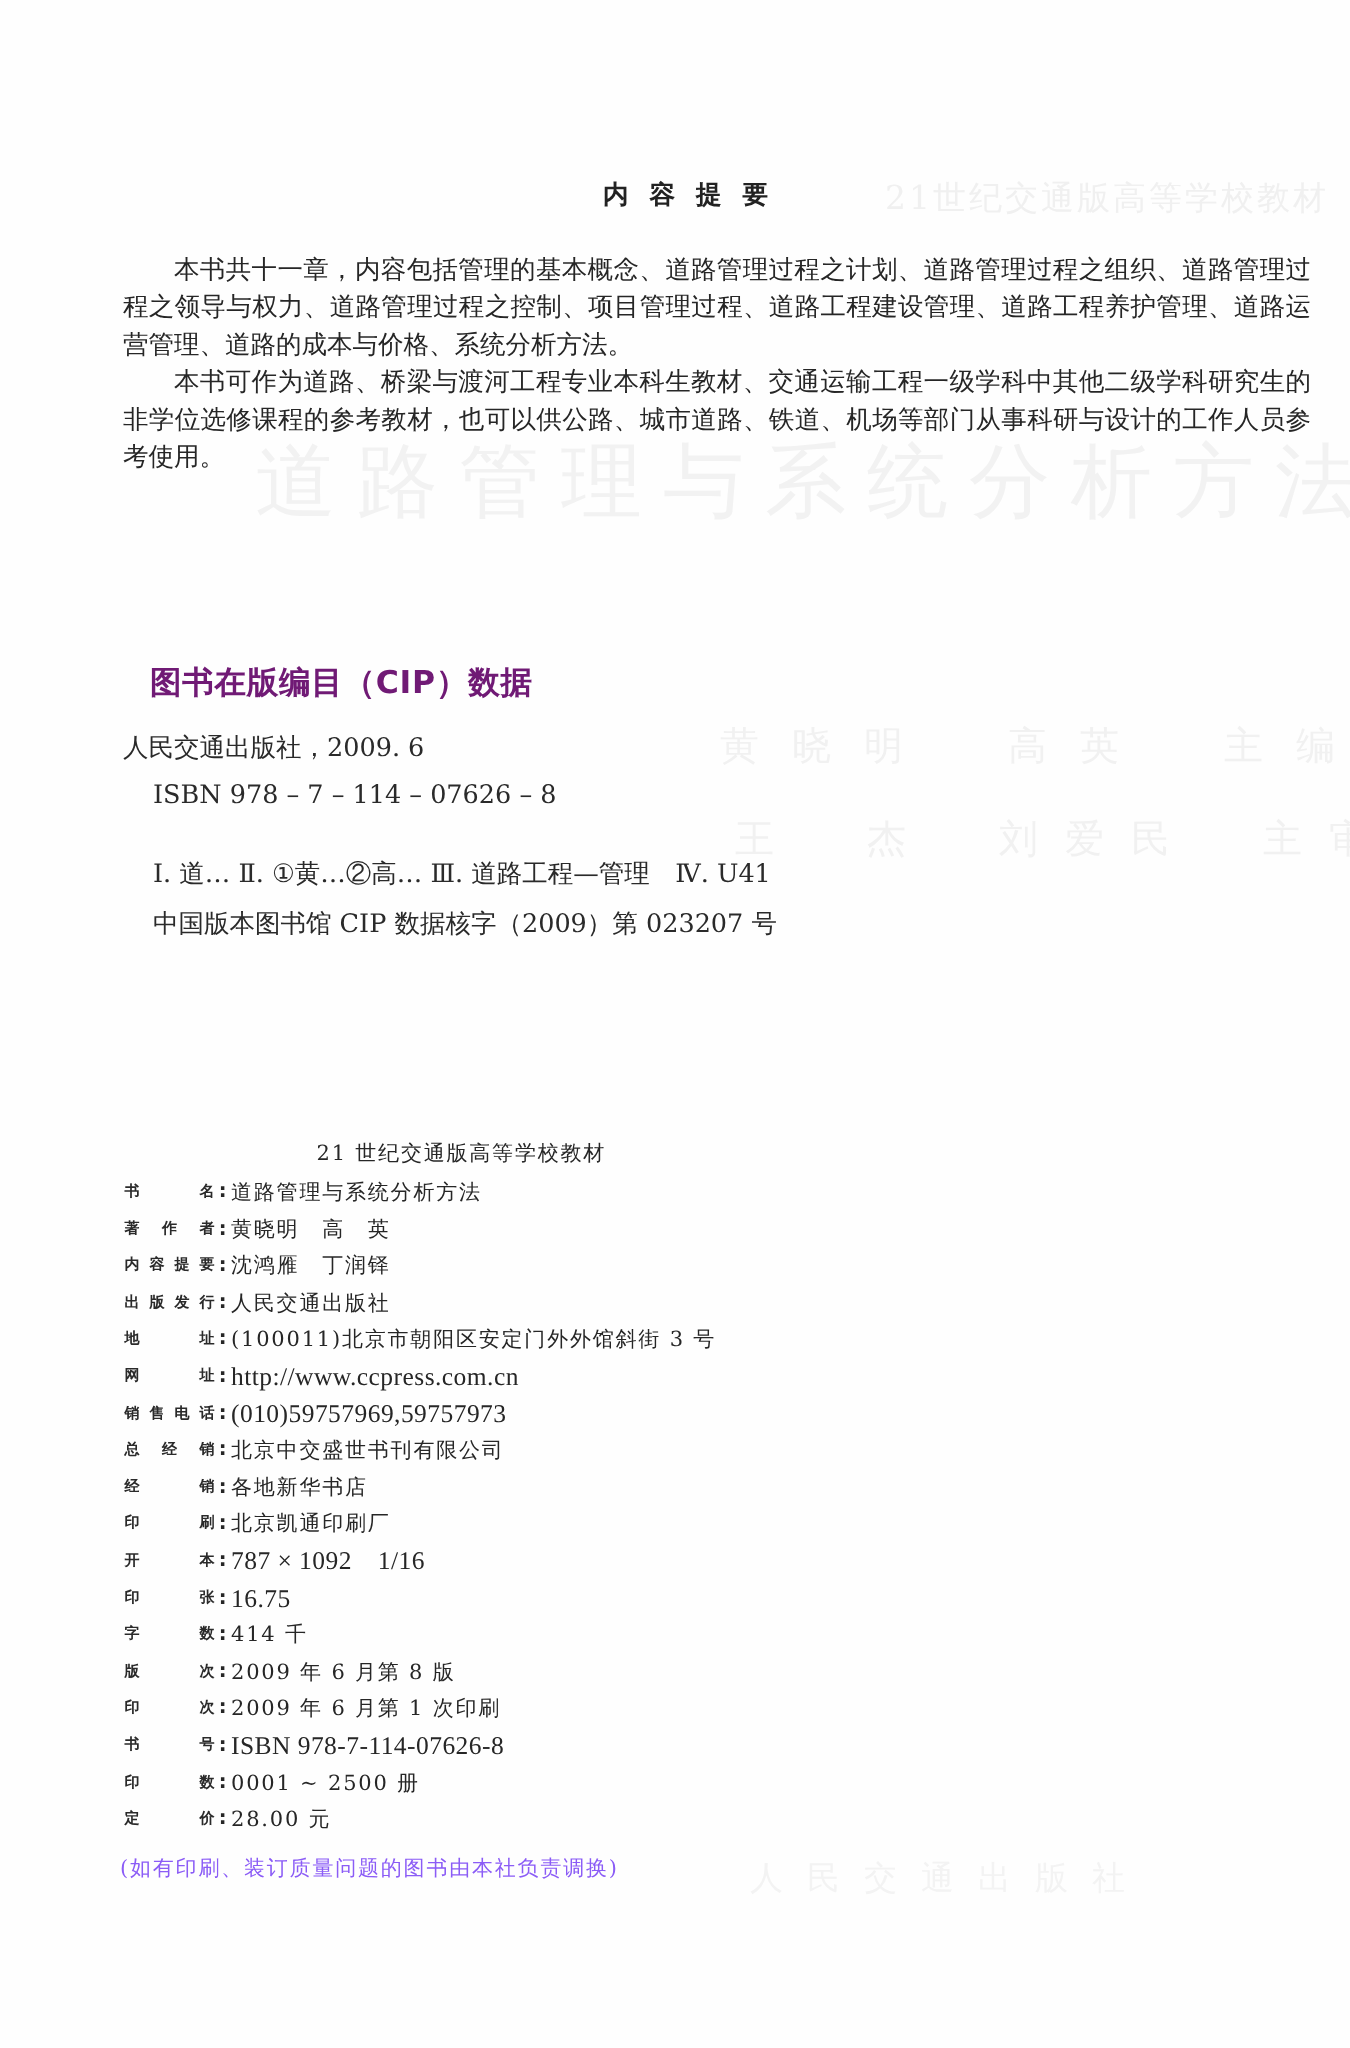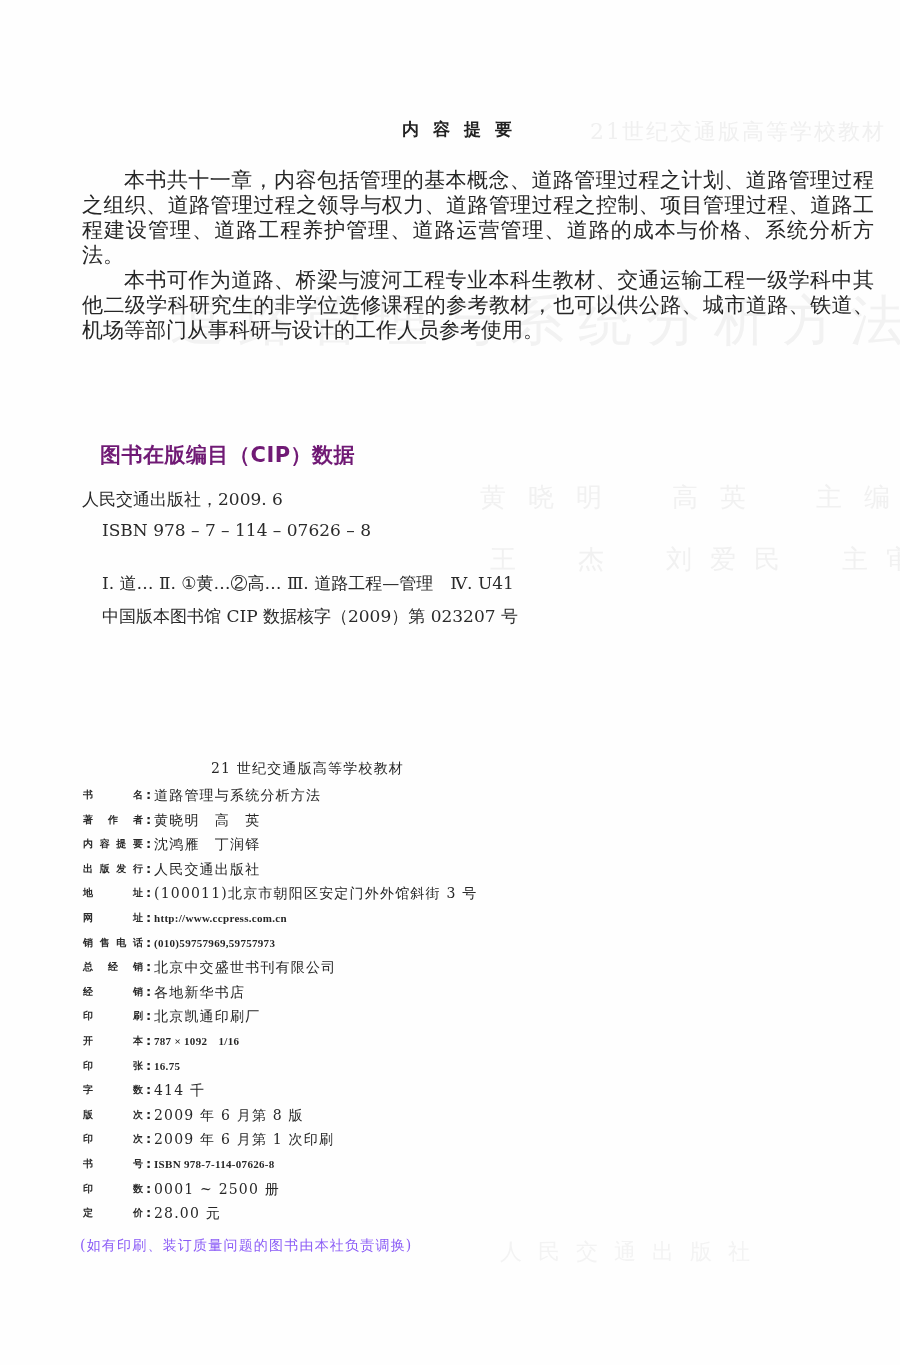--- a/index.html
+++ b/index.html
@@ -46,21 +46,21 @@
       font-size: 17px;
       letter-spacing: 14px;
       padding-left: 14px;
       color: #222;
     }
     .summary {
       position: absolute;
       left: 82px;
       top: 168px;
       width: 792px;
-      font-size: 21px;
+      font-size: 17px;
       line-height: 25px;
       text-align: justify;
       color: #262626;
     }
     .summary p {
       margin: 0;
       text-indent: 2em;
     }
 
     
@@ -132,23 +132,22 @@
       font-family: "DejaVu Sans", sans-serif;
       font-size: 13px;
     }
     .row .v {
       display: inline-block;
       letter-spacing: 1.2px;
       font-size: 14px;
     }
     .row .v.latin {
       font-family: "Liberation Serif", "DejaVu Serif", serif;
-      font-size: 11px;
+      font-size: 17px;
       letter-spacing: 0.3px;
-      font-weight: bold;
     }
     .note {
       position: absolute;
       left: 80px;
       top: 1237px;
       font-size: 14px;
       letter-spacing: 1.2px;
       color: #8b5cf6;
       white-space: nowrap;
     }

